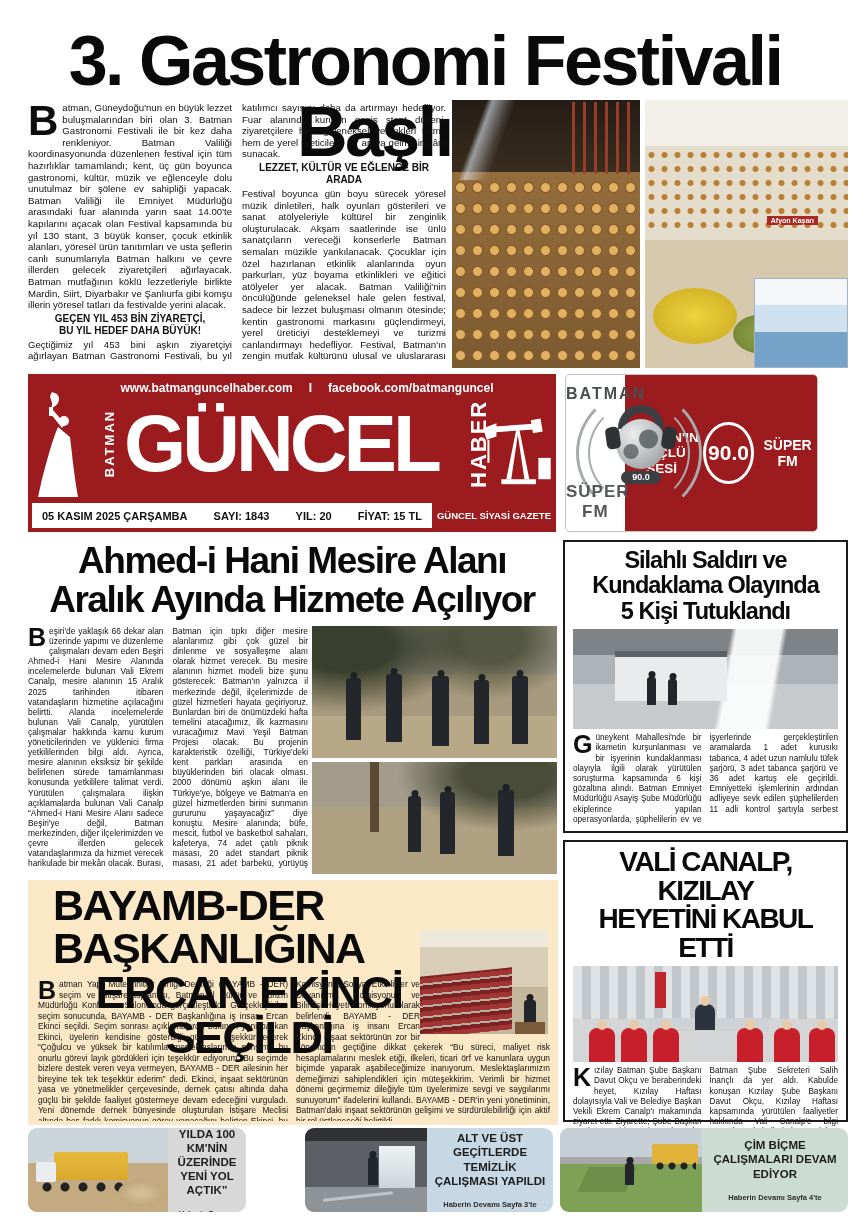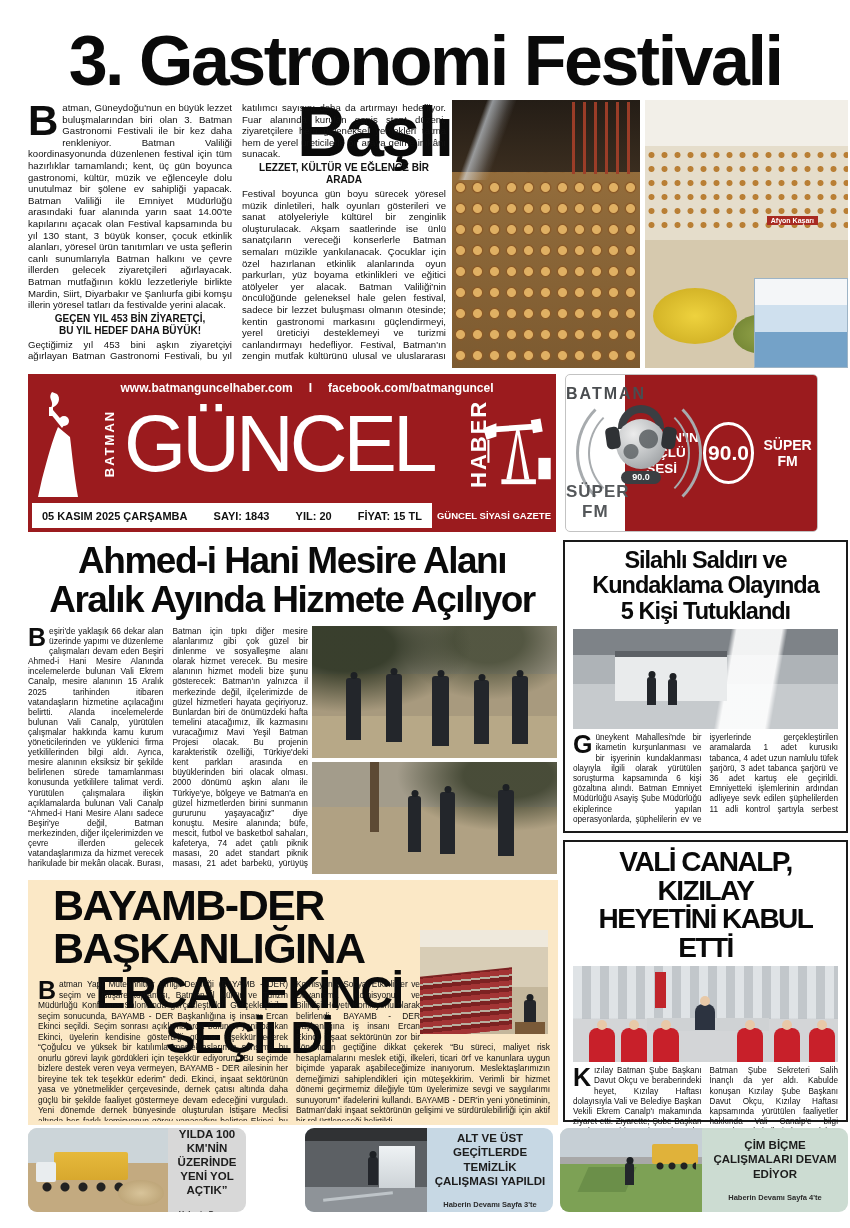--- a/index.html
+++ b/index.html
@@ -43,21 +43,21 @@
       background:radial-gradient(#93a449,#6d7f30)}
   .case{position:absolute;right:0;bottom:0;width:94px;height:90px;border:1px solid #9db4c6;
       background:linear-gradient(#f4f6f8 0 30%,#cfe0ee 30% 60%,#74a2c8 60%)}
   .market-sign{position:absolute;right:30px;top:116px;background:#a82a22;color:#fff;
       font-size:7px;font-weight:bold;padding:1px 4px;white-space:nowrap}
 
   
   .masthead{left:28px;top:374px;width:528px;height:158px;background:var(--masthead-red,#9b1b1e)}
   .mh-links{position:absolute;left:70px;right:40px;top:7px;display:flex;justify-content:center;
             gap:16px;color:#fff;font-weight:bold;font-size:12px}
-  .mh-guncel{position:absolute;left:96px;top:30px;color:#fff;font-weight:normal;font-size:80px;
+  .mh-guncel{position:absolute;left:96px;top:30px;color:#fff;font-weight:bold;font-size:80px;
              line-height:1;letter-spacing:-4px}
   .mh-batman{position:absolute;left:42px;top:62px;width:78px;color:#fff;font-weight:bold;
              font-size:13px;letter-spacing:2px;text-align:center;transform:rotate(-90deg)}
   .mh-haber{position:absolute;left:408px;top:58px;width:86px;color:#fff;font-weight:bold;
             font-size:22px;letter-spacing:2px;text-align:center;transform:rotate(-90deg)}
   .mh-woman{position:absolute;left:6px;top:16px;width:60px;height:112px}
   .mh-pump{position:absolute;left:452px;top:26px;width:74px;height:96px}
   .masthead svg *{fill:#fff}
   .mh-infobar{position:absolute;left:4px;bottom:4px;width:400px;height:25px;background:#fff;
               display:flex;align-items:center;justify-content:space-between;padding:0 10px;

